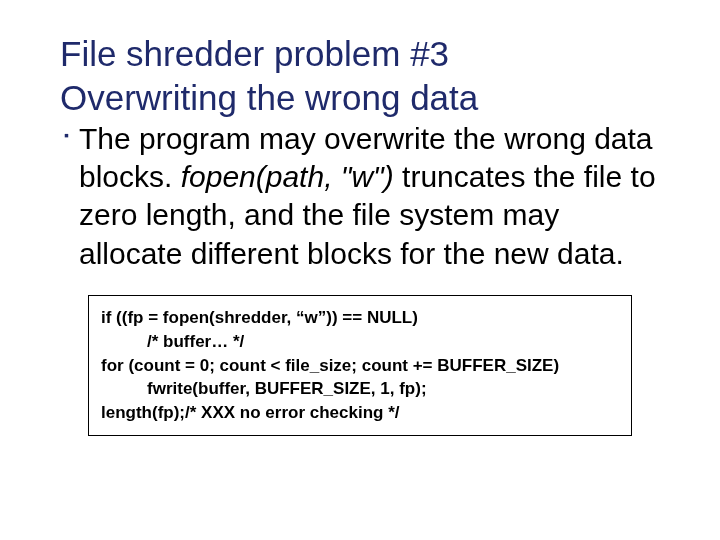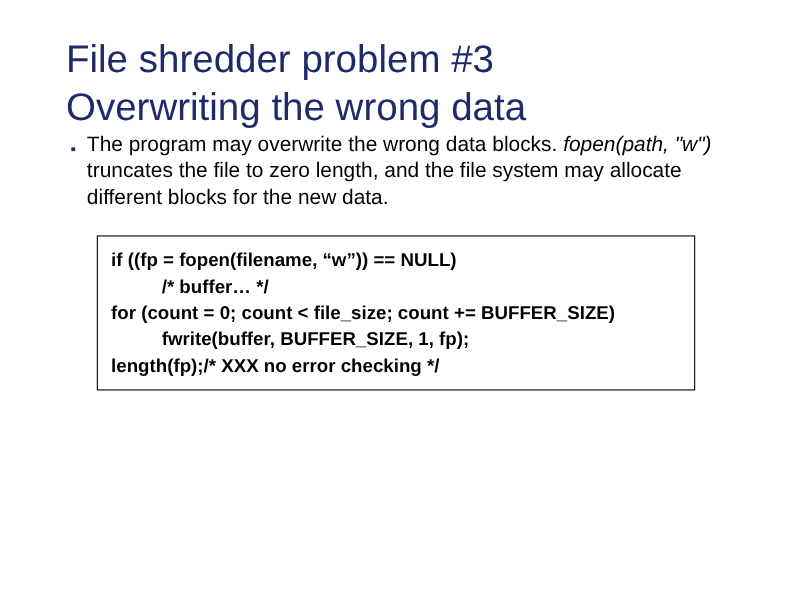--- a/index.html
+++ b/index.html
@@ -25,21 +25,21 @@
     margin-bottom: 22px;
   }
   .bullet-marker {
     font-size: 14px;
     color: #1f2a6b;
     margin-top: 7px;
     margin-right: 10px;
     flex-shrink: 0;
   }
   .bullet-text {
-    font-size: 19px;
+    font-size: 30px;
     line-height: 1.28;
     color: #000;
   }
   .italic { font-style: italic; }
   .code-box {
     border: 1.5px solid #000;
     margin: 0 28px 0 28px;
     padding: 10px 12px 10px 12px;
     font-family: Arial, Helvetica, sans-serif;
     font-size: 17px;
@@ -59,18 +59,18 @@
 </h1>
 
 <div class="bullet-row">
   <span class="bullet-marker">▪</span>
   <div class="bullet-text">
     <span>The program may overwrite the wrong data blocks. </span><span class="italic">fopen(path, "w")</span><span> truncates the file to zero length, and the file system may allocate different blocks for the new data.</span>
   </div>
 </div>
 
 <div class="code-box">
-  <div class="code-line">if ((fp = fopen(filename, “w”)) == NULL)</div>
+  <div class="code-line">if ((fp = fopen(shredder, “w”)) == NULL)</div>
   <div class="code-line indent">/* buffer… */</div>
   <div class="code-line">for (count = 0; count &lt; file_size; count += BUFFER_SIZE)</div>
   <div class="code-line indent">fwrite(buffer, BUFFER_SIZE, 1, fp);</div>
   <div class="code-line"><span>length(fp);</span><span class="comment-inline">/* XXX no error checking */</span></div>
 </div>
 
 </body></html>

